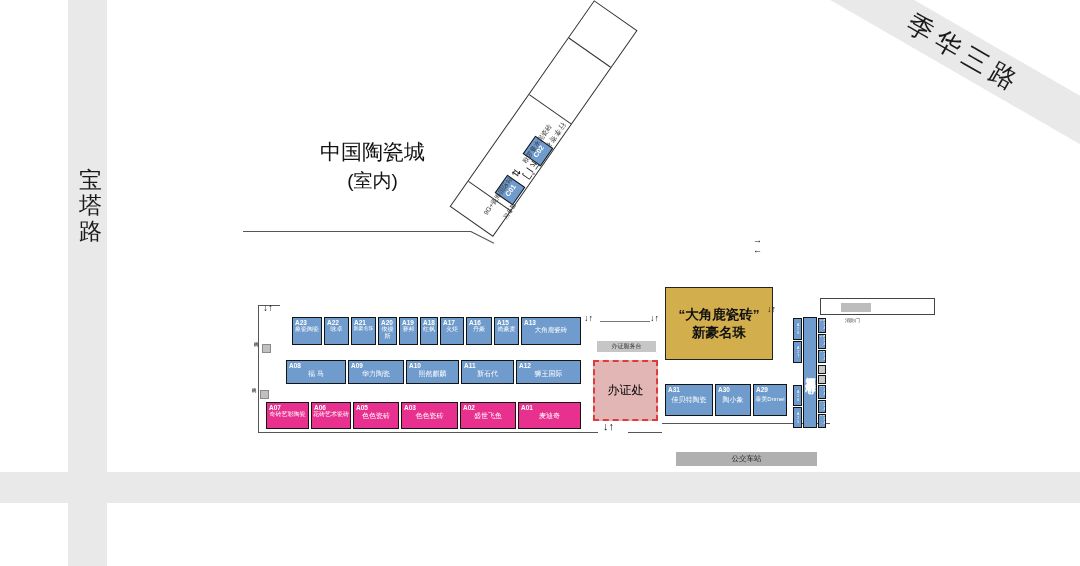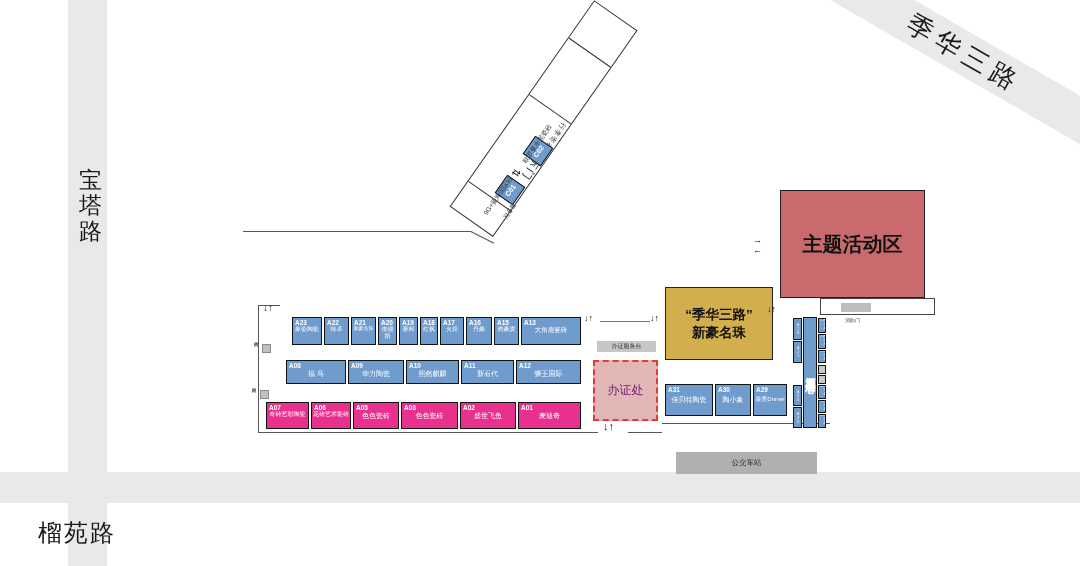--- a/index.html
+++ b/index.html
@@ -30,26 +30,29 @@
 </head>
 <body>
 
 <div id="canvas">
 
   <div class="road" style="left:68px;top:0;width:39px;height:566px"></div>
   <div class="road-label" style="left:76px;top:148px;writing-mode:vertical-rl;text-orientation:upright;font-size:23px;letter-spacing:27px;">宝塔路</div>
 
   <div class="road" style="left:0;top:472px;width:1080px;height:31px"></div>
 
-  <div class="road-label" style="left:38px;top:517px;font-size:24px;letter-spacing:2px;">榴苑路</div>
 
   <div class="road" style="left:845px;top:-40px;width:300px;height:42px;transform:rotate(30deg);transform-origin:0 0;">
     <div style="width:100%;height:42px;line-height:42px;text-align:center;font-size:26px;letter-spacing:6px;color:#1a1a1a;">季华三路</div>
   </div>
 
+  <div class="abs" style="left:300px;top:138px;width:145px;text-align:center;">
+    <div style="font-size:21px;font-weight:500;">中国陶瓷城</div>
+    <div style="font-size:19px;margin-top:2px;">(室内)</div>
+  </div>
 
   <div class="line" style="left:243px;top:231px;width:228px;border-top:1px solid #555;"></div>
   <div class="line" style="left:471px;top:231px;width:26px;border-top:1px solid #555;transform:rotate(27deg);transform-origin:0 0;"></div>
   <div class="line" style="left:258px;top:305px;height:128px;border-left:1px solid #555;"></div>
   <div class="line" style="left:258px;top:305px;width:22px;border-top:1px solid #555;"></div>
   <div class="line" style="left:258px;top:432px;width:340px;border-top:1px solid #555;"></div>
   <div class="line" style="left:628px;top:432px;width:34px;border-top:1px solid #555;"></div>
   <div class="line" style="left:662px;top:423px;width:168px;border-top:1px solid #555;"></div>
   <div class="line" style="left:600px;top:321px;width:50px;border-top:1px solid #777;"></div>
 
@@ -71,45 +74,42 @@
   <div class="abs" style="left:527px;top:140px;width:22px;height:22px;background:#6f9bcd;border:1px solid #141414;
        transform:rotate(-55deg);display:flex;align-items:center;justify-content:center;z-index:3;">
     <span style="font-size:7px;font-weight:bold;color:#fff;">C02</span>
   </div>
 
   <div class="rot" style="left:482px;top:212px;transform:rotate(-55deg);font-size:6.5px;z-index:3;">9G+瓷海国际站</div>
   <div class="rot" style="left:521px;top:160px;transform:rotate(-55deg);font-size:6.5px;z-index:3;">欧罗曼水泥瓷砖</div>
 
   <span class="sym" style="left:512px;top:168px;font-size:10px;transform:rotate(35deg);z-index:3;">⇄</span>
 
-  <div class="abs" style="left:780px;top:190px;width:145px;height:108px;background:#c96b6e;border:1px solid #222;">
-    <div class="zone-text" style="font-size:20px;font-weight:bold;color:#111;">主题活动区</div>
-  </div>
 
   <div class="abs" style="left:820px;top:298px;width:115px;height:17px;background:#fff;border:1px solid #444;">
     <div class="abs" style="left:20px;top:4px;width:30px;height:9px;background:#bdbdbd;"></div>
   </div>
   <div class="abs" style="left:845px;top:317px;font-size:5px;color:#444;">消防门</div>
 
   <div class="abs" style="left:665px;top:287px;width:108px;height:73px;background:#d2ae4c;border:1px solid #222;">
     <div class="zone-text">
-      <div style="font-size:13.5px;font-weight:bold;color:#111;">“季华三路”</div>
+      <div style="font-size:13.5px;font-weight:bold;color:#111;">“大角鹿瓷砖”</div>
       <div style="font-size:13.5px;font-weight:bold;color:#111;">新豪名珠</div>
     </div>
   </div>
 
   <div class="abs" style="left:597px;top:341px;width:59px;height:11px;background:#c6c6c6;display:flex;align-items:center;justify-content:center;">
     <span style="font-size:6px;color:#333;">办证服务台</span>
   </div>
 
   <div class="abs" style="left:593px;top:360px;width:65px;height:61px;background:#e3b6b6;border:2px dashed #e03a3a;display:flex;align-items:center;justify-content:center;">
-    <span style="font-size:12px;color:#701a75;">办证处</span>
-  </div>
-
-  <div class="abs" style="left:676px;top:452px;width:141px;height:22px;background:#b0b0b0;display:flex;align-items:center;justify-content:center;">
+    <span style="font-size:12px;color:#000000;">办证处</span>
+  </div>
+
+  <div class="abs" style="left:676px;top:452px;width:141px;height:14px;background:#b0b0b0;display:flex;align-items:center;justify-content:center;">
     <span style="font-size:7.5px;color:#222;">公交车站</span>
   </div>
 
   <div class="abs" style="left:262px;top:344px;width:9px;height:9px;background:#c0c0c0;border:1px solid #8a8a8a;"></div>
   <div class="tinyv" style="left:253px;top:338px;">空调机</div>
   <div class="abs" style="left:260px;top:390px;width:9px;height:9px;background:#c0c0c0;border:1px solid #8a8a8a;"></div>
   <div class="tinyv" style="left:251px;top:384px;">空调机</div>
 
   <div class="booth" style="left:292px;top:317px;width:30px;height:28px">
     <div class="bcode">A23</div>

